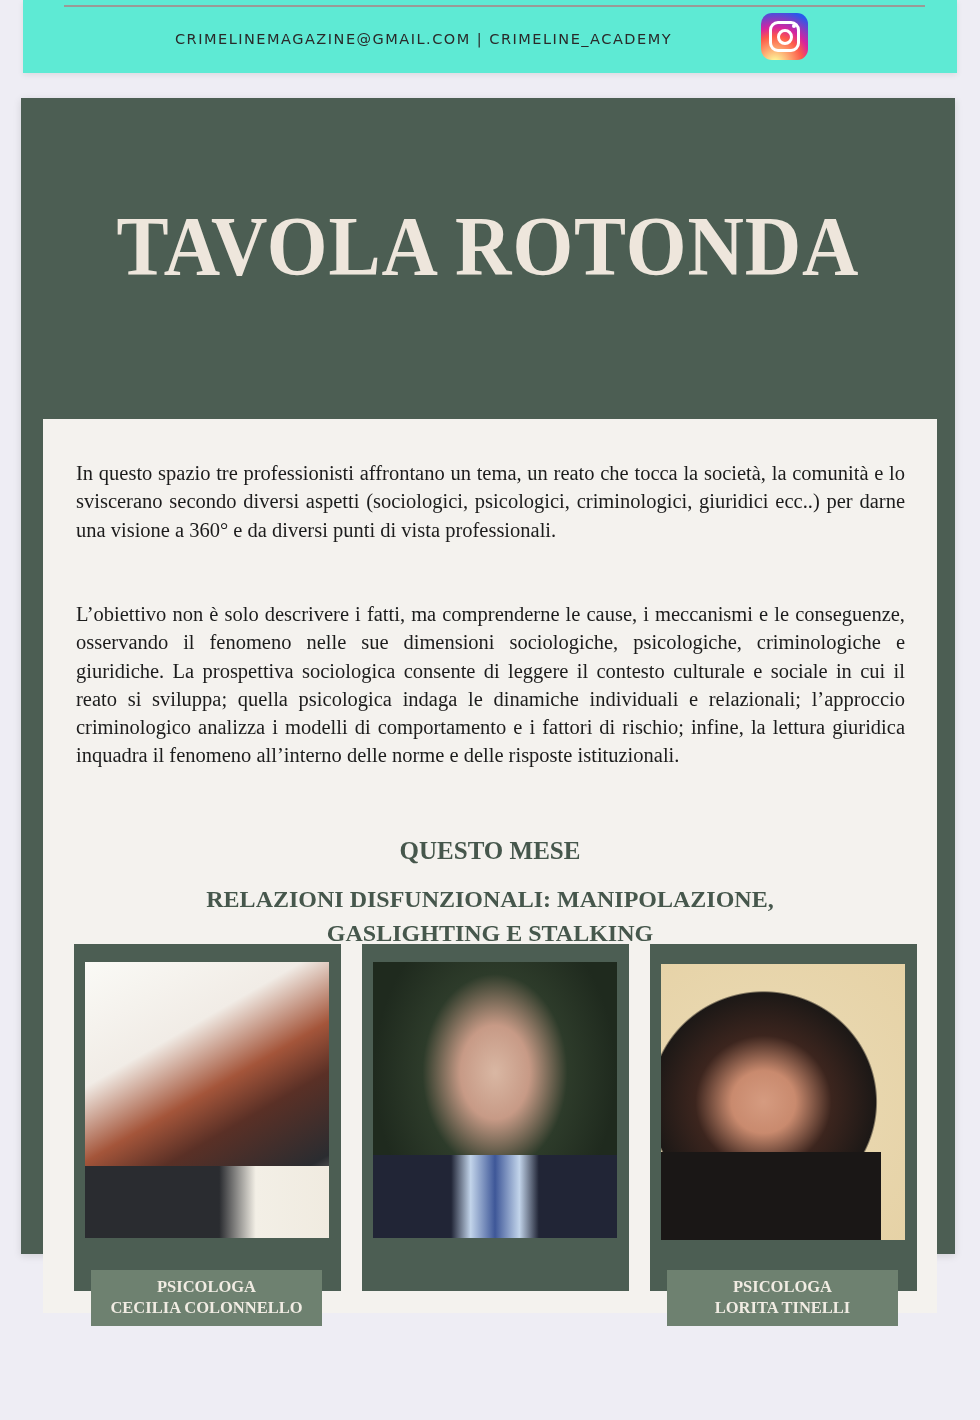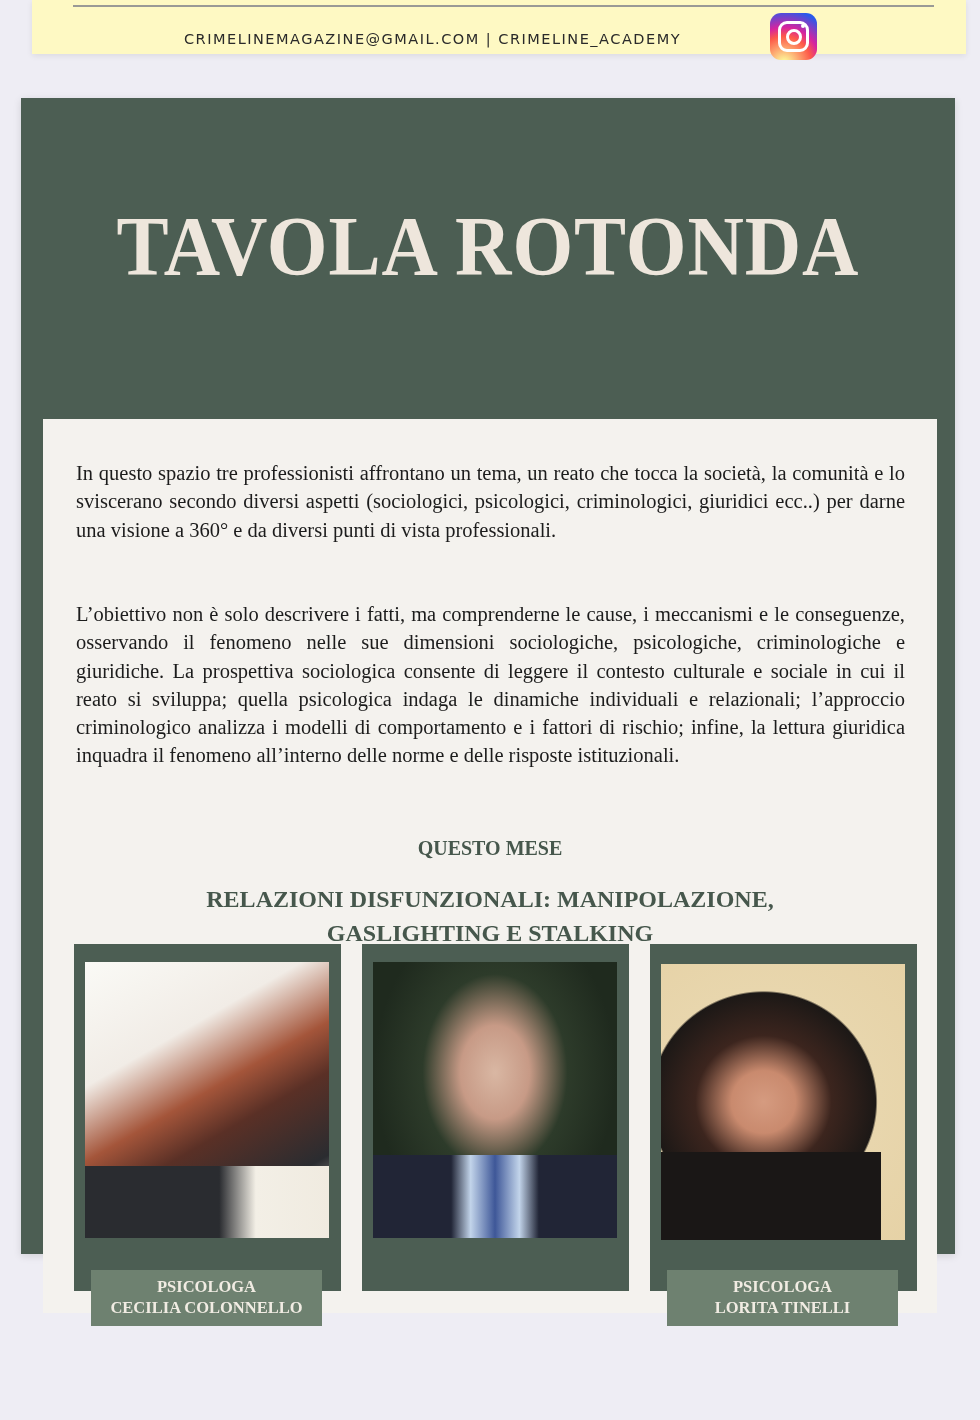--- a/index.html
+++ b/index.html
@@ -1,22 +1,22 @@
 <!DOCTYPE html>
 <html><head>
   <meta charset="utf-8">
   <style>
     * { margin: 0; padding: 0; box-sizing: border-box; }
     html, body { width: 980px; height: 1420px; overflow: hidden; }
     body { background: #eeedf4; position: relative; font-family: "Liberation Serif", serif; }
 
     
     .top-card {
-      position: absolute; left: 32px; top: 0; width: 934px; height: 54px;
-      background: #fef9c3; box-shadow: 0 2px 6px rgba(0,0,0,0.08);
+      position: absolute; left: 23px; top: 0; width: 934px; height: 73px;
+      background: #5eead4; box-shadow: 0 2px 6px rgba(0,0,0,0.08);
     }
     .top-rule { position: absolute; left: 41px; top: 5px; width: 861px; height: 2px; background: #9a9a96; }
     .contact-line { position: absolute; left: 152px; top: 31px; font-family: "DejaVu Sans", sans-serif; font-size: 14.5px; letter-spacing: 1.5px; color: #2a2a2a; white-space: nowrap; }
     .ig-icon {
       position: absolute; left: 738px; top: 13px; width: 47px; height: 47px; border-radius: 11px;
       background: radial-gradient(circle at 30% 107%, #fdf497 0%, #fdf497 5%, #fd5949 45%, #d6249f 60%, #285AEB 90%);
     }
     .ig-icon .ring { position: absolute; left: 8px; top: 8px; width: 31px; height: 31px; border: 3.5px solid #fff; border-radius: 9px; }
     .ig-icon .lens { position: absolute; left: 15.5px; top: 15.5px; width: 16px; height: 16px; border: 3.5px solid #fff; border-radius: 50%; }
     .ig-icon .dot { position: absolute; left: 31px; top: 11px; width: 4px; height: 4px; background: #fff; border-radius: 50%; }
@@ -40,21 +40,21 @@
       position: absolute; left: 33px; width: 829px;
       font-family: "Liberation Serif", serif; font-size: 20.5px; line-height: 28.3px;
       color: #1c1c1c; text-align: justify;
     }
     .para1 { top: 40px; }
     .para2 { top: 181px; }
     .heading {
       position: absolute; left: 0; width: 894px; text-align: center;
       font-family: "Liberation Serif", serif; font-weight: bold; color: #46574c;
     }
-    .h-month { top: 418px; font-size: 20px; }
+    .h-month { top: 418px; font-size: 25px; }
     .h-topic { top: 463px; font-size: 24px; line-height: 34px; }
 
     
     .speaker-card {
       position: absolute; top: 846px; width: 267px; height: 347px; background: #4c5e53;
     }
     .photo { position: absolute; left: 11px; top: 18px; width: 244px; height: 276px; overflow: hidden; }
     .photo-1 { background: linear-gradient(150deg,#fafaf6 0%,#f1ece6 30%,#a4553a 48%,#5a3026 60%,#2a2c30 80%,#f0ece2 100%); }
     .photo-2 { background: radial-gradient(ellipse at 50% 40%, #d9b7a3 0%, #c79a86 20%, #2d3b2a 42%, #1f2a1e 70%), #1f2a1e; }
     .photo-3 { background: radial-gradient(ellipse at 42% 50%, #d59b80 0%, #c98a6e 16%, #3c251e 34%, #1c1816 56%, #e8d6ad 57%, #e6d2a6 100%); }

